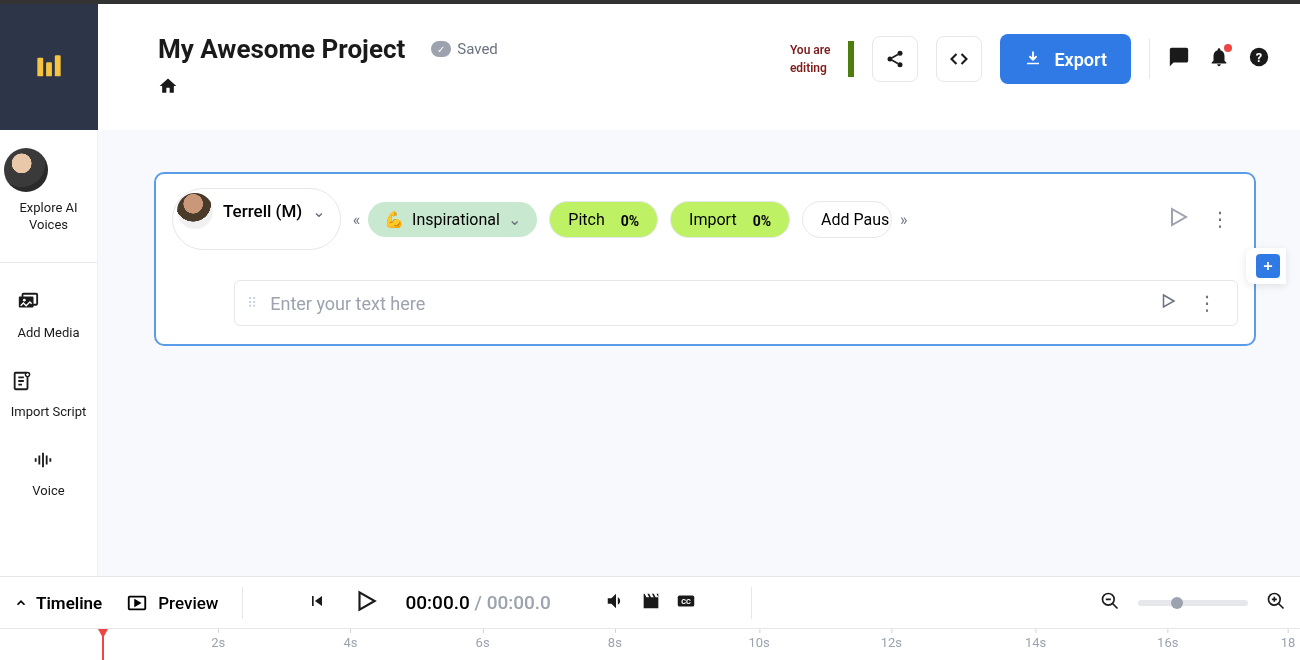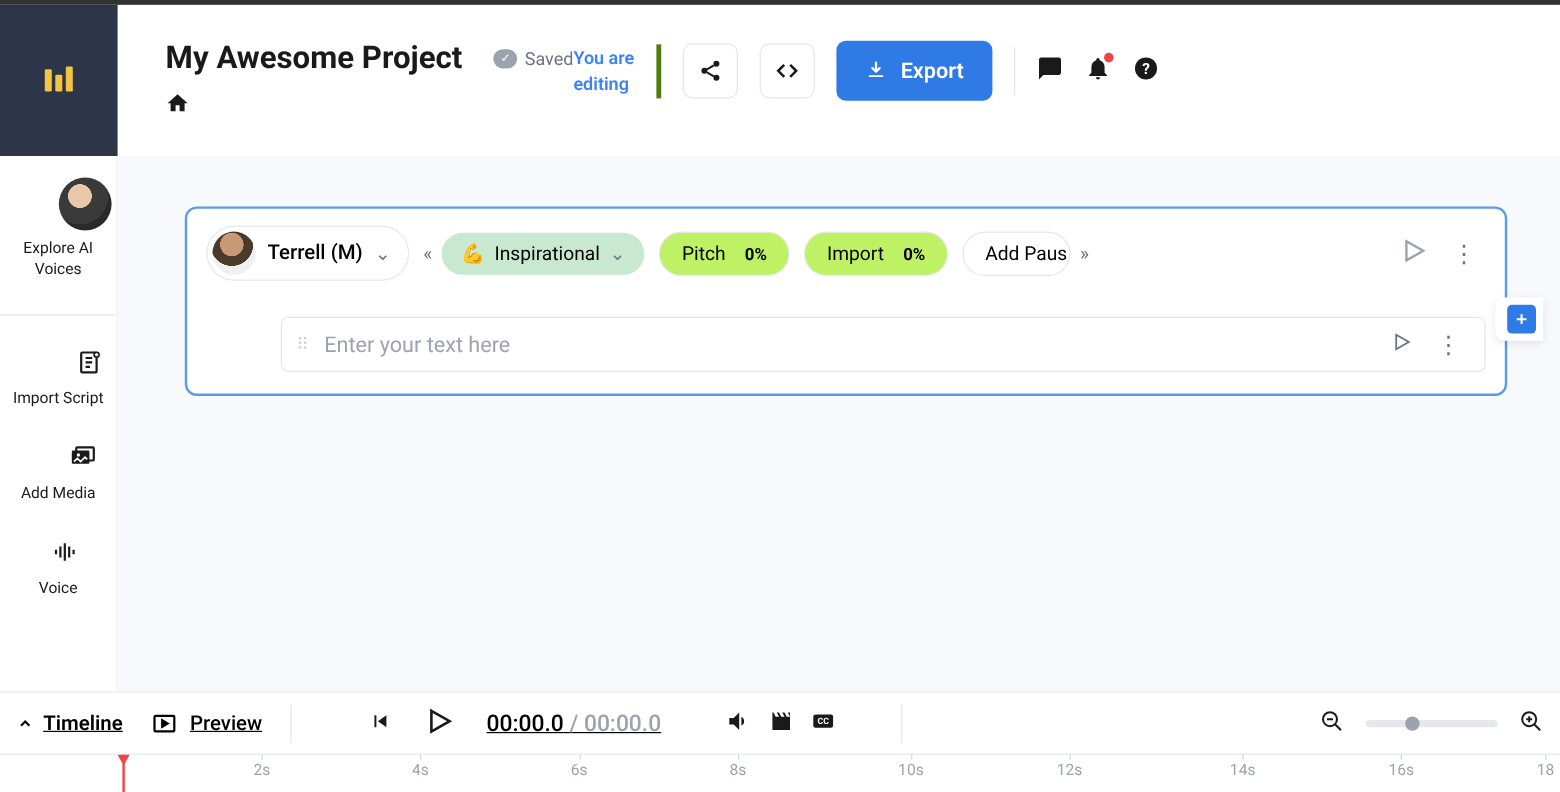--- a/index.html
+++ b/index.html
@@ -4,49 +4,49 @@
 <style>
 * { margin: 0; padding: 0; box-sizing: border-box; font-family: -apple-system, BlinkMacSystemFont, "Segoe UI", Roboto, sans-serif; }
 body { width: 1300px; height: 660px; overflow: hidden; background: #fff; position: relative; }
 
 .top-strip { height: 4px; background: #333; }
 
 .header { height: 126px; display: flex; }
 .logo-box { width: 98px; height: 126px; background: #2d3548; display: flex; align-items: center; justify-content: center; }
 .logo-box svg { width: 28px; height: 28px; }
 
-.header-main { flex: 1; display: flex; align-items: flex-start; padding: 30px 30px 0 40px; justify-content: flex-start; }
+.header-main { flex: 1; display: flex; align-items: flex-start; padding: 30px 30px 0 60px; justify-content: space-between; }
 .title-area { display: flex; flex-direction: column; gap: 12px; }
 .title-row { display: flex; align-items: center; gap: 26px; }
 .project-title { font-size: 26px; font-weight: 700; color: #1a1a1a; }
 .saved-badge { display: flex; align-items: center; gap: 6px; color: #6b7280; font-size: 15px; }
 .saved-icon { width: 20px; height: 16px; background: #9ca3af; border-radius: 10px; display: flex; align-items: center; justify-content: center; color: white; font-size: 10px; }
 .home-btn { color: #1a1a1a; cursor: pointer; }
 
 .header-right { display: flex; align-items: center; gap: 18px; }
-.editing-status { font-size: 15px; font-weight: 600; color: #3b82f6; line-height: 1.5; padding-right: 18px; border-right: 4px solid #4d7c0f; }
+.editing-status { font-size: 12px; font-weight: 600; color: #7f1d1d; line-height: 1.5; padding-right: 18px; border-right: 6px solid #4d7c0f; }
 .icon-btn { width: 46px; height: 46px; border: 1px solid #e5e7eb; border-radius: 8px; background: white; display: flex; align-items: center; justify-content: center; cursor: pointer; color: #1a1a1a; }
 .export-btn { background: #2f7ae5; color: #ffffff; border: none; border-radius: 8px; padding: 0 24px; height: 50px; display: flex; align-items: center; gap: 12px; font-size: 18px; font-weight: 600; cursor: pointer; }
 .header-icon { color: #1a1a1a; cursor: pointer; position: relative; }
 .notif-dot { position: absolute; top: -2px; right: -2px; width: 8px; height: 8px; background: #ef4444; border-radius: 50%; }
 .divider-v { width: 1px; height: 40px; background: #e5e7eb; }
 
 .body-row { display: flex; height: 446px; }
 .sidebar { width: 98px; background: white; border-right: 1px solid #f0f0f0; padding-top: 18px; display: flex; flex-direction: column; align-items: center; gap: 28px; }
-.sidebar-item { display: flex; flex-direction: column; align-items: flex-end; gap: 8px; cursor: pointer; text-align: center; padding: 0 4px; }
+.sidebar-item { display: flex; flex-direction: column; align-items: flex-start; gap: 8px; cursor: pointer; text-align: center; padding: 0 4px; }
 .sidebar-avatar { width: 44px; height: 44px; border-radius: 50%; background: radial-gradient(circle at 40% 35%, #e8c8a8 25%, #3a3a3a 26% 60%, #2a2a2a 61%); }
 .sidebar-label { font-size: 13px; color: #1a1a1a; line-height: 1.3; }
 .sidebar-sep { width: 100%; height: 1px; background: #e5e7eb; }
 .sidebar-icn { color: #1a1a1a; }
 
 .canvas { flex: 1; background: #f7f9fc; padding: 42px 44px 0 56px; position: relative; }
 
 .block { border: 2px solid #5b9ce8; border-radius: 10px; background: white; padding: 14px 16px 18px; }
 .block-head { display: flex; align-items: center; gap: 12px; position: relative; }
-.voice-chip { display: flex; align-items: center; gap: 10px; border: 1px solid #e5e7eb; border-radius: 999px; padding: 4px 14px 4px 4px; background: white; cursor: pointer; justify-content: space-between; }
+.voice-chip { display: flex; align-items: center; gap: 10px; border: 1px solid #e5e7eb; border-radius: 999px; padding: 4px 14px 20px 4px; background: white; cursor: pointer; justify-content: space-between; }
 .voice-avatar { width: 36px; height: 36px; border-radius: 50%; background: radial-gradient(circle at 45% 30%, #c89878 30%, #4a3a2a 31% 55%, #f0f0f0 56%); }
 .voice-name { font-size: 17px; font-weight: 500; }
 .chev { color: #6b7280; }
 .collapse-arrows { color: #6b7280; font-size: 16px; cursor: pointer; letter-spacing: -4px; }
 .style-chip { background: #c8e8d0; border-radius: 999px; padding: 8px 16px; display: flex; align-items: center; gap: 8px; font-size: 16px; cursor: pointer; }
 .param-chip { border: 1px solid #e5e7eb; border-radius: 999px; padding: 8px 18px; display: flex; align-items: flex-end; gap: 16px; font-size: 16px; cursor: pointer; background: #bef264; }
 .param-val { font-weight: 700; font-size: 14px; }
 .pause-chip { border: 1px solid #e5e7eb; border-radius: 999px; padding: 8px 18px; font-size: 16px; cursor: pointer; background: white; white-space: nowrap; overflow: hidden; max-width: 90px; }
 .expand-arrows { color: #6b7280; font-size: 16px; cursor: pointer; letter-spacing: -4px; margin-left: -4px; }
 .block-play { margin-left: auto; color: #9ca3af; cursor: pointer; }
@@ -59,21 +59,21 @@
 .row-play { color: #6b7280; cursor: pointer; }
 .row-more { color: #6b7280; cursor: pointer; padding: 0 8px; font-size: 20px; }
 
 .add-row { display: flex; justify-content: center; gap: 14px; margin-top: 24px; }
 .mic-btn { width: 40px; height: 40px; border: 1px solid #e5e7eb; border-radius: 50%; background: white; display: flex; align-items: center; justify-content: center; cursor: pointer; color: #4b5563; }
 .add-block-btn { border: 1px solid #e5e7eb; border-radius: 999px; background: white; padding: 10px 22px; display: flex; align-items: center; gap: 10px; font-size: 16px; font-weight: 700; color: #6b7280; cursor: pointer; letter-spacing: 0.5px; }
 
 .fab { position: absolute; right: 14px; top: 118px; background: white; border-radius: 8px 0 0 8px; padding: 6px 6px 6px 10px; box-shadow: 0 2px 8px rgba(0,0,0,0.1); }
 .fab-inner { width: 24px; height: 24px; background: #2f7ae5; border-radius: 4px; display: flex; align-items: center; justify-content: center; color: white; cursor: pointer; }
 
-.timeline-bar { height: 52px; border-top: 1px solid #e5e7eb; display: flex; align-items: center; padding: 0 14px; gap: 24px; text-decoration: underline; }
+.timeline-bar { height: 52px; border-top: 1px solid #e5e7eb; display: flex; align-items: center; padding: 0 14px; gap: 24px; }
 .tl-toggle { display: flex; align-items: center; gap: 8px; font-size: 17px; font-weight: 600; cursor: pointer; }
 .tl-preview { display: flex; align-items: center; gap: 10px; font-size: 17px; font-weight: 500; cursor: pointer; }
 .tl-sep { width: 1px; height: 32px; background: #e5e7eb; }
 .tl-center { display: flex; align-items: center; gap: 26px; margin-left: 40px; }
 .tl-icon-btn { color: #1a1a1a; cursor: pointer; }
 .tl-time { font-size: 19px; font-weight: 500; }
 .tl-time-total { color: #9ca3af; }
 .tl-side-icons { display: flex; align-items: flex-start; gap: 13px; margin-left: 30px; }
 .tl-right { margin-left: auto; display: flex; align-items: center; gap: 18px; }
 .zoom-slider { width: 110px; height: 6px; background: #e5e7eb; border-radius: 3px; position: relative; }
@@ -165,39 +165,39 @@
 
 <div class="body-row">
   <div class="sidebar">
     <div class="sidebar-item">
       <div class="sidebar-avatar"></div>
       <div class="sidebar-label">Explore AI Voices</div>
     </div>
     <div class="sidebar-sep"></div>
     <div class="sidebar-item">
       <div class="sidebar-icn">
+        <svg width="22" height="22" viewBox="0 0 24 24" fill="currentColor">
+            <rect x="2" y="6" width="16" height="12" rx="1"></rect>
+            <rect x="6" y="3" width="16" height="12" rx="1" fill="none" stroke="currentColor" stroke-width="2"></rect>
+            <circle cx="8" cy="10" r="1.5" fill="white"></circle>
+            <path d="M4 16l3-3 3 3 4-4 2 2" stroke="white" stroke-width="1.5" fill="none"></path>
+          </svg>
+      </div>
+      <div class="sidebar-label">Add Media</div>
+    </div>
+    <div class="sidebar-item">
+      <div class="sidebar-icn">
         <svg width="22" height="22" viewBox="0 0 24 24" fill="none" stroke="currentColor" stroke-width="2">
             <rect x="4" y="3" width="14" height="18" rx="1"></rect>
             <path d="M8 8h6M8 12h6M8 16h4"></path>
             <circle cx="18" cy="5" r="3" fill="currentColor" stroke="none"></circle>
             <path d="M18 3.5v3M16.5 5h3" stroke="white" stroke-width="1.5"></path>
           </svg>
       </div>
       <div class="sidebar-label">Import Script</div>
-    </div>
-    <div class="sidebar-item">
-      <div class="sidebar-icn">
-        <svg width="22" height="22" viewBox="0 0 24 24" fill="currentColor">
-            <rect x="2" y="6" width="16" height="12" rx="1"></rect>
-            <rect x="6" y="3" width="16" height="12" rx="1" fill="none" stroke="currentColor" stroke-width="2"></rect>
-            <circle cx="8" cy="10" r="1.5" fill="white"></circle>
-            <path d="M4 16l3-3 3 3 4-4 2 2" stroke="white" stroke-width="1.5" fill="none"></path>
-          </svg>
-      </div>
-      <div class="sidebar-label">Add Media</div>
     </div>
     <div class="sidebar-item">
       <div class="sidebar-icn">
         <svg width="22" height="22" viewBox="0 0 24 24" fill="none" stroke="currentColor" stroke-width="2">
             <path d="M4 10v4M8 7v10M12 4v16M16 7v10M20 10v4"></path>
           </svg>
       </div>
       <div class="sidebar-label">Voice</div>
     </div>
   </div>

